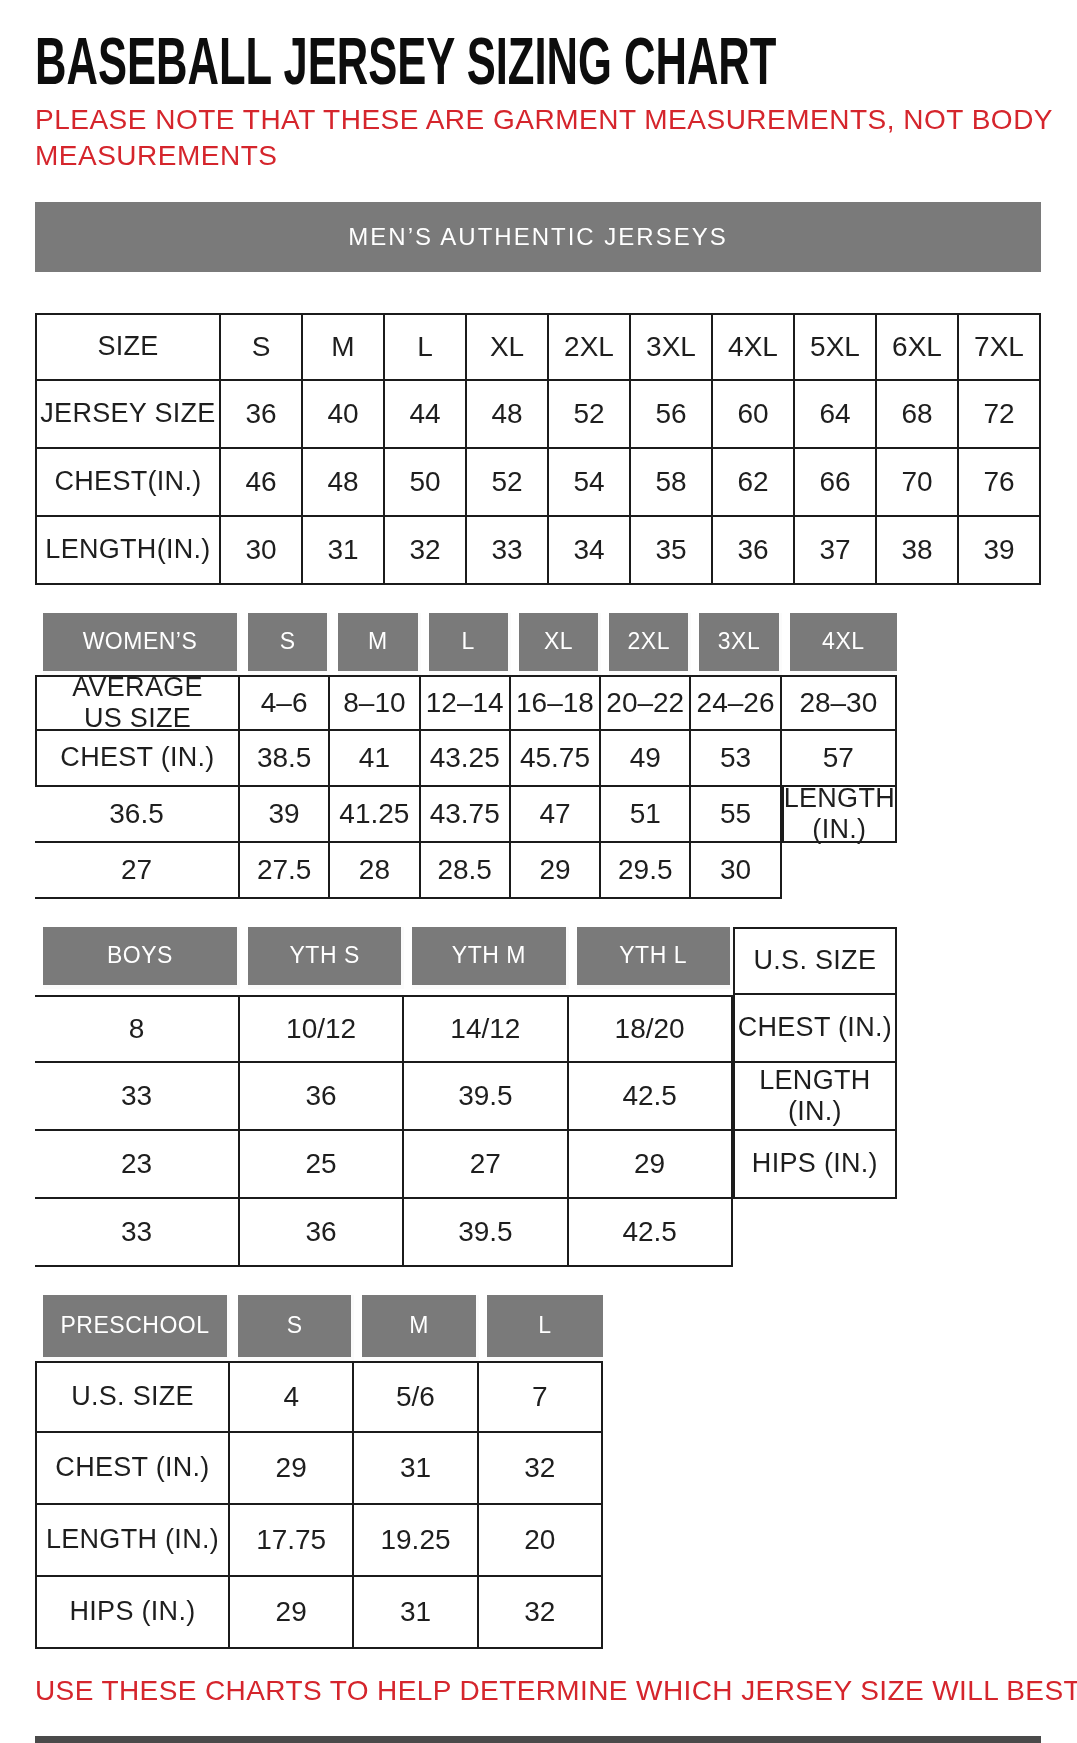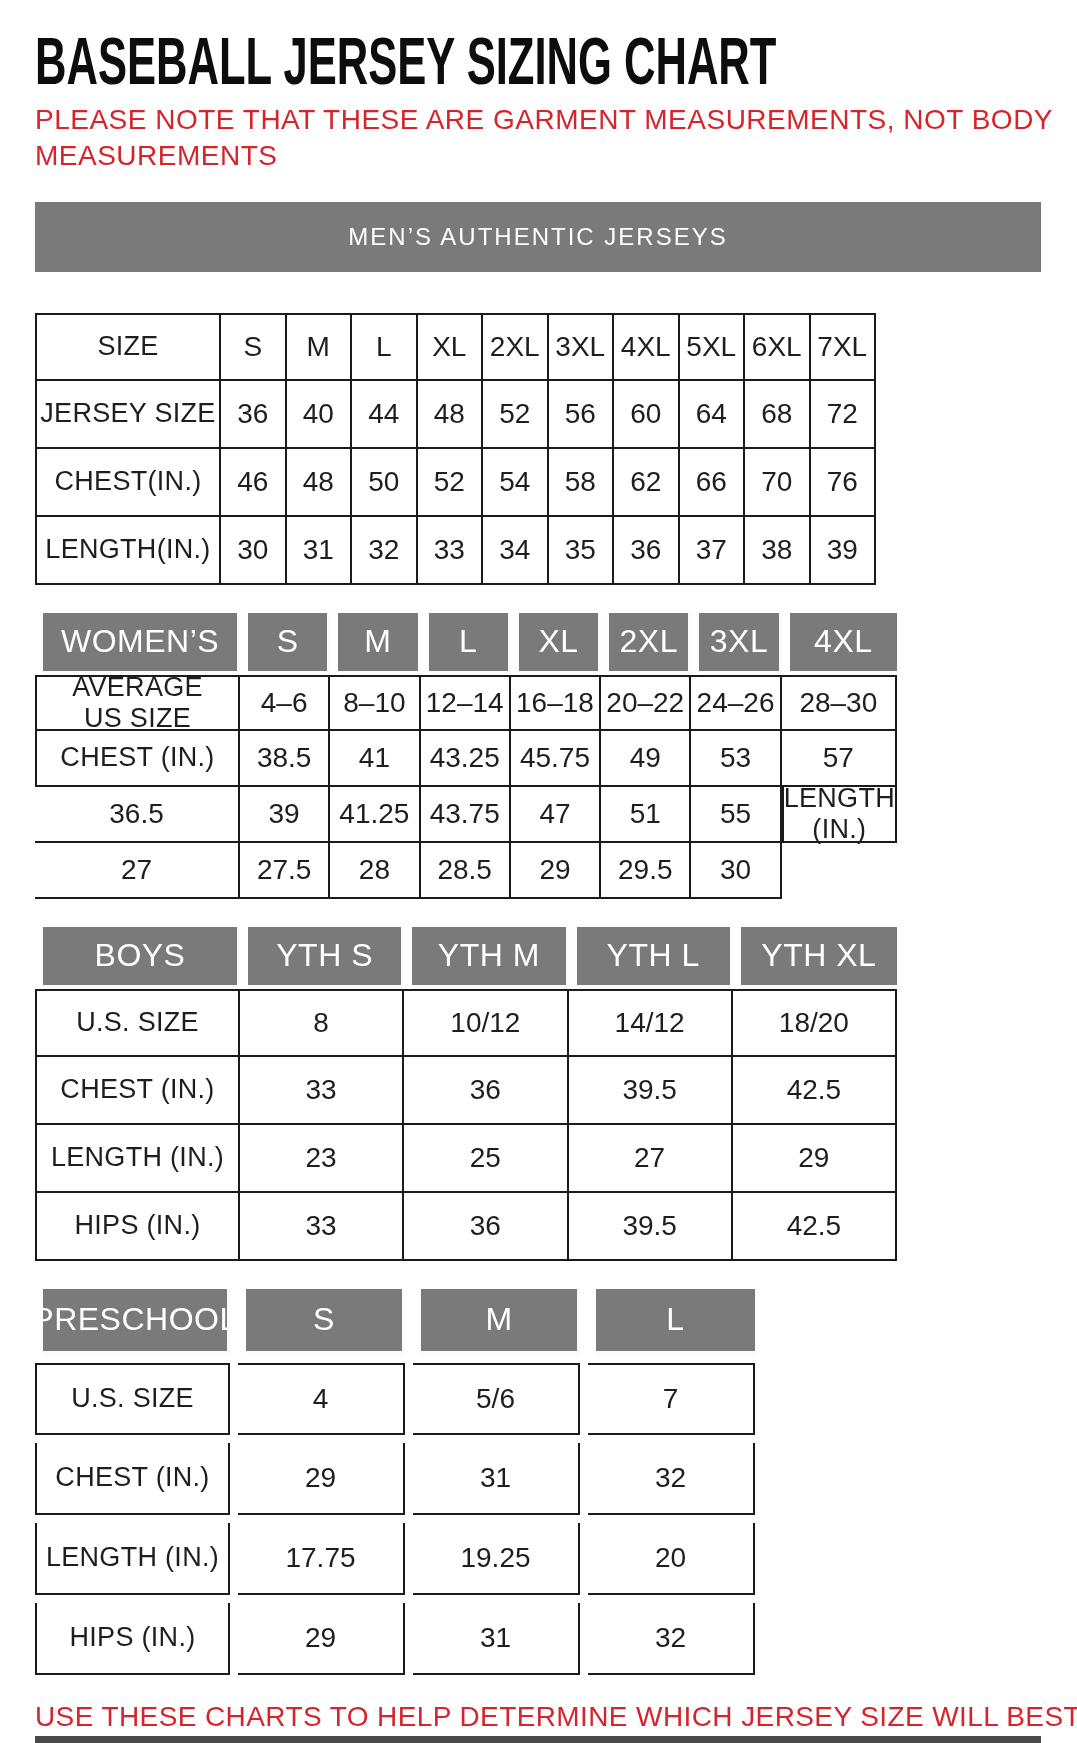--- a/index.html
+++ b/index.html
@@ -40,24 +40,24 @@
   .banner{
     width:1006px;height:70px;
     background:var(--gray);
     color:#fff;
     display:flex;align-items:center;justify-content:center;
     font-size:24px;
     letter-spacing:2px;
     margin-bottom:3px;
   }
   .grid{display:grid;}
-  .mens{width:841px;grid-template-columns:186px repeat(10,1fr);margin-top:41px;}
+  .mens{width:1006px;grid-template-columns:186px repeat(10,1fr);margin-top:41px;}
   .womens{width:862px;grid-template-columns:205px repeat(7,1fr);}
   .boys{width:862px;grid-template-columns:205px repeat(4,1fr);}
-  .preschool{width:720px;grid-template-columns:195px repeat(3,1fr);gap:8px;}
+  .preschool{width:568px;grid-template-columns:195px repeat(3,1fr);}
 
   .cell,.hcell{
     display:flex;align-items:center;justify-content:center;
     text-align:center;
     font-size:28px;
     color:#1e1e1e;
     white-space:pre-line;
     line-height:1.15;
   }
   .cell{
@@ -68,21 +68,21 @@
   }
   .cell.c0{border-left:2px solid var(--bd);}
   .cell.toprow{border-top:2px solid var(--bd);}
   .rowlabel{font-size:27px;letter-spacing:0.3px;}
   .hcell{
     background:var(--gray);
     color:#fff;
     height:62px;
     border-right:3px solid #fbfbfb;
     border-bottom:4px solid #fbfbfb;
-    font-size:32px;
+    font-size:23px;
     letter-spacing:0.5px;
     margin-left:8px;
   }
   .hcell.clast{border-right:none;}
   .womens .cell{height:56px;}
   .boys .cell{height:68px;}
   .preschool .cell{height:72px;}
   .preschool .hcell{height:66px;}
 
   .footer{
@@ -203,21 +203,20 @@
         <div class="cell clast">30</div>
       </div>
   </section>
 
   <section class="tblwrap">
     <div class="grid boys">
         <div class="hcell c0">BOYS</div>
         <div class="hcell">YTH S</div>
         <div class="hcell">YTH M</div>
         <div class="hcell">YTH L</div>
-        <div class="hcell clast">YTH XL</div>
         <div class="cell c0 rowlabel toprow">U.S. SIZE</div>
         <div class="cell toprow">8</div>
         <div class="cell toprow">10/12</div>
         <div class="cell toprow">14/12</div>
         <div class="cell clast toprow">18/20</div>
         <div class="cell c0 rowlabel">CHEST (IN.)</div>
         <div class="cell">33</div>
         <div class="cell">36</div>
         <div class="cell">39.5</div>
         <div class="cell clast">42.5</div>

